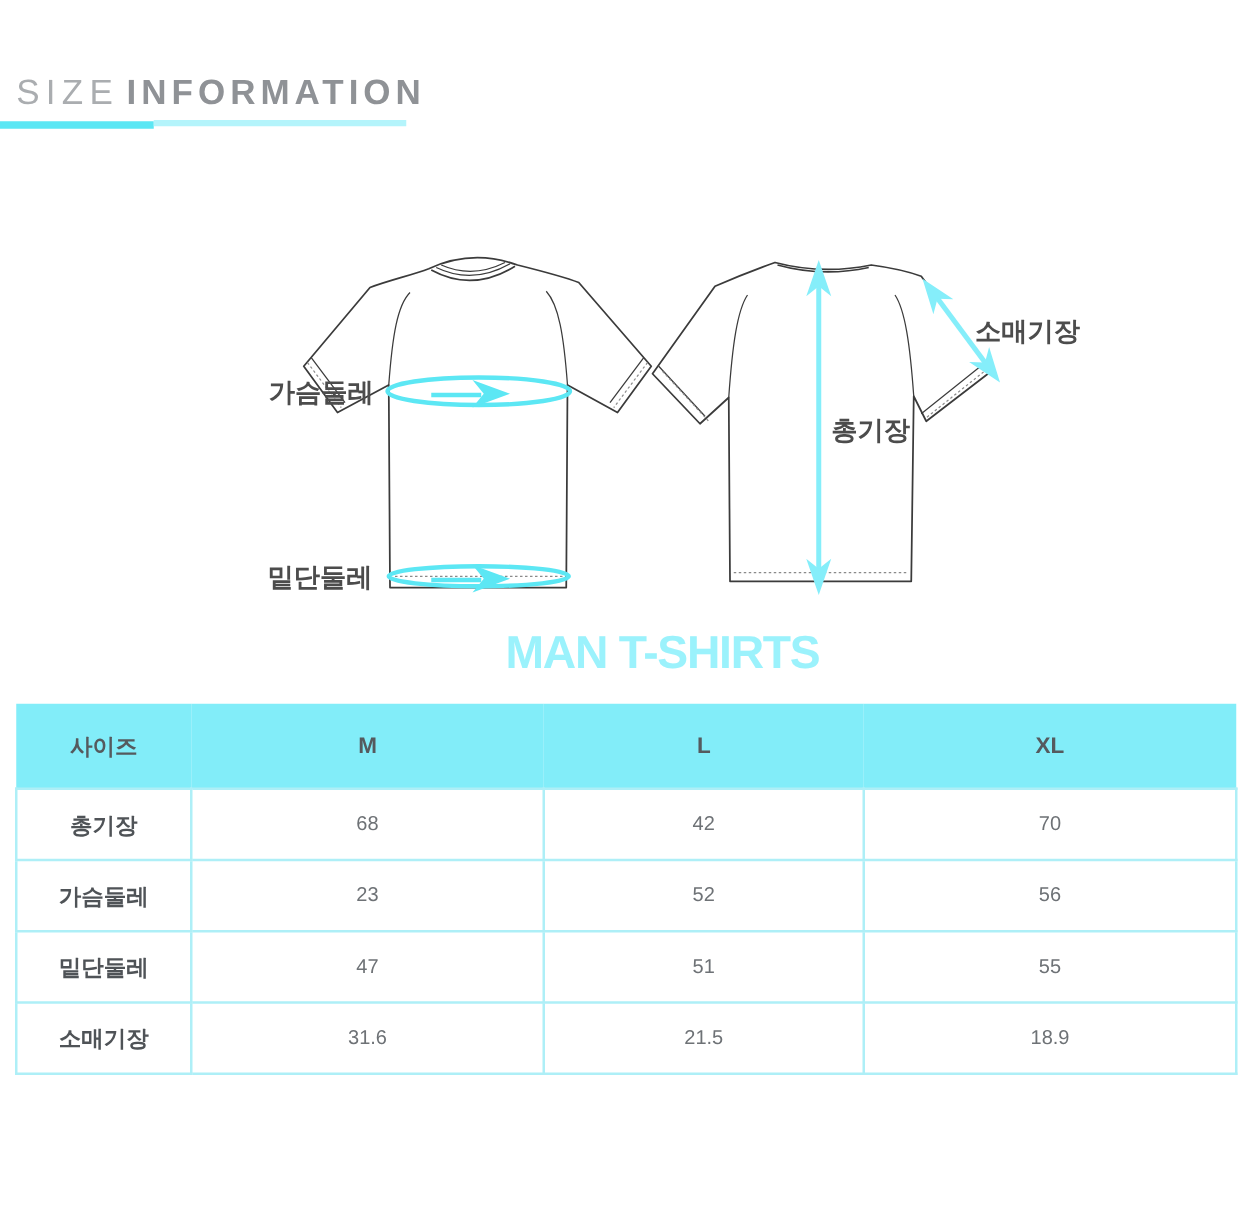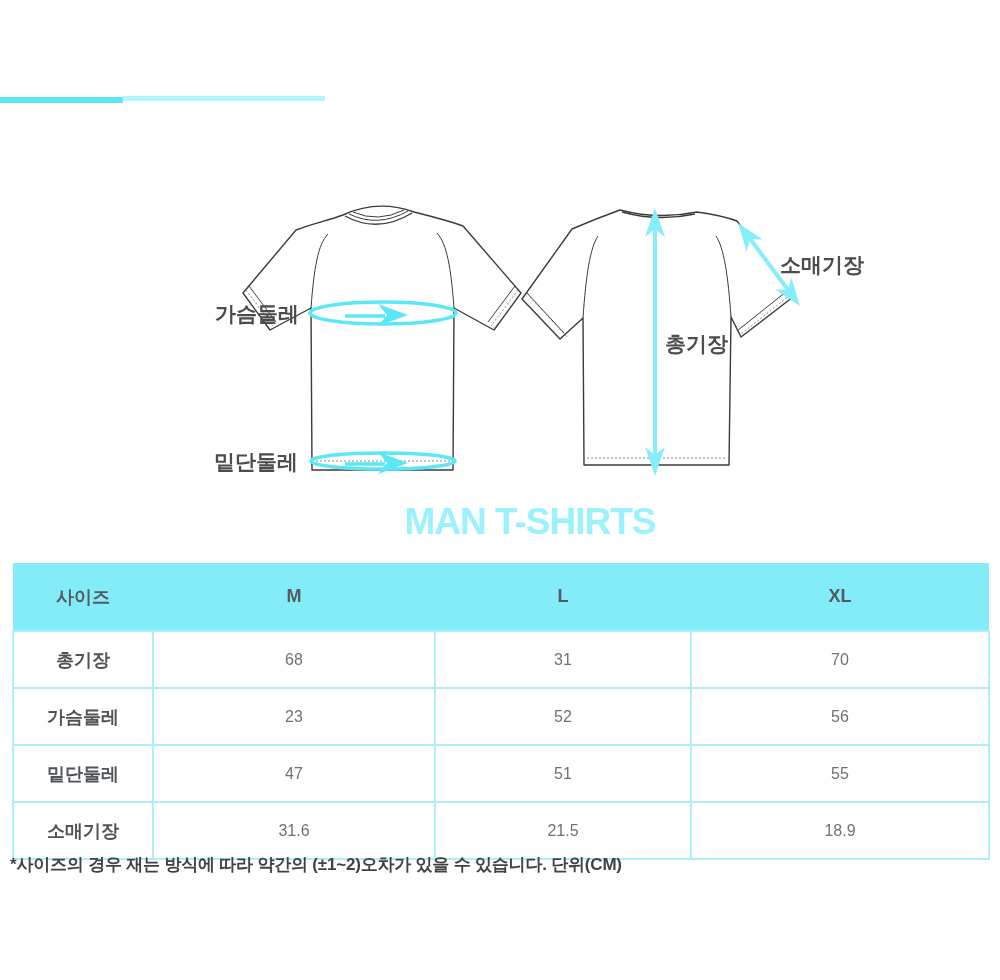--- a/index.html
+++ b/index.html
@@ -49,20 +49,23 @@
   .footnote{
     position:absolute;left:10px;top:853px;
     font-size:17px;font-weight:600;color:#3f4245;letter-spacing:-0.2px;
   }
 </style>
 </head>
 <body>
 
 <div class="page">
 
+  <div class="heading">
+    <span class="light">SIZE</span><span class="bold">INFORMATION</span>
+  </div>
   <div class="bar-left"></div>
   <div class="bar-right"></div>
 
   <svg class="diagram-svg" viewBox="0 0 1000 980" xmlns="http://www.w3.org/2000/svg">
     <g stroke="#3b3b3b" stroke-width="1.4" fill="#ffffff" stroke-linejoin="round">
 
       <path d="M296,230 C312,224 330,220 343,215 Q378,199 414,212 C430,216 450,221 463,226
                L521,293 L494,330 L454,308 L453,470 L312,470 L311,308 L270,330 L243,293 Z"></path>
 
       <path fill="none" d="M345,216 Q378,234 412,213"></path>
@@ -142,21 +145,21 @@
         <th>사이즈</th>
         <th>M</th>
         <th>L</th>
         <th>XL</th>
       </tr>
     </thead>
     <tbody>
       <tr>
         <td class="row-label">총기장</td>
         <td class="row-value">68</td>
-        <td class="row-value">31</td>
+        <td class="row-value">42</td>
         <td class="row-value">70</td>
       </tr>
       <tr>
         <td class="row-label">가슴둘레</td>
         <td class="row-value">23</td>
         <td class="row-value">52</td>
         <td class="row-value">56</td>
       </tr>
       <tr>
         <td class="row-label">밑단둘레</td>
@@ -166,15 +169,14 @@
       </tr>
       <tr>
         <td class="row-label">소매기장</td>
         <td class="row-value">31.6</td>
         <td class="row-value">21.5</td>
         <td class="row-value">18.9</td>
       </tr>
     </tbody>
   </table>
 
-  <div class="footnote">*사이즈의 경우 재는 방식에 따라 약간의 (±1~2)오차가 있을 수 있습니다.  단위(CM)</div>
 
 </div>
 
 </body></html>

